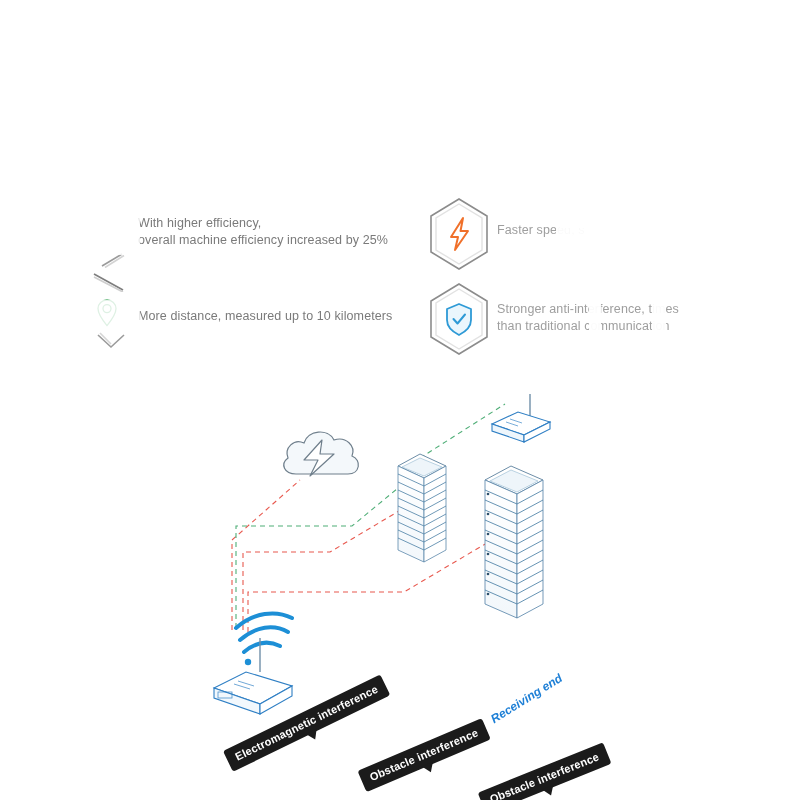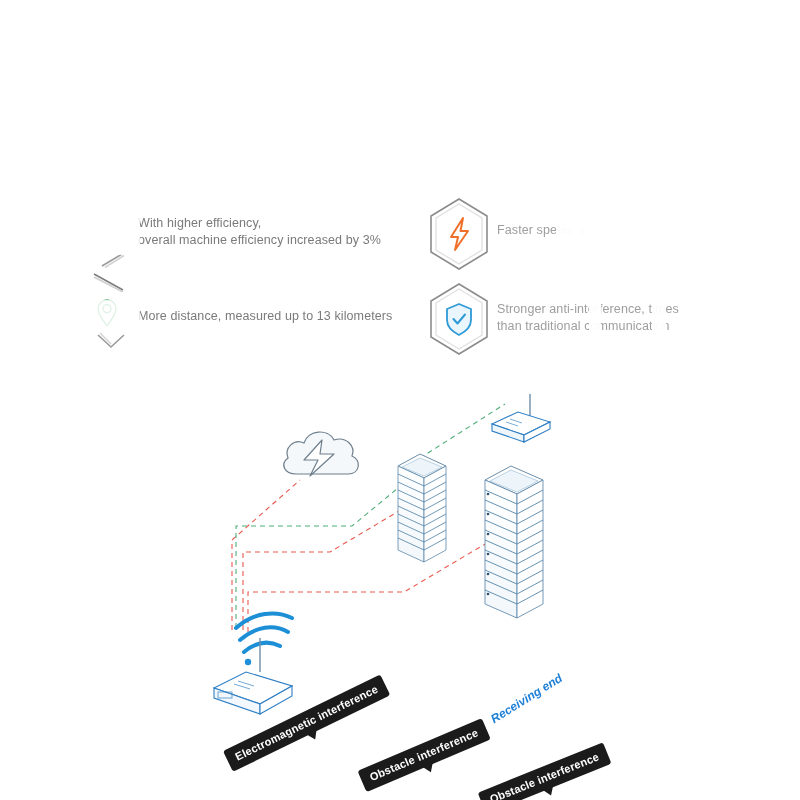--- a/index.html
+++ b/index.html
@@ -129,22 +129,22 @@
         </svg>
     </div>
     <div class="hexfrag" id="frag-c">
       <svg viewBox="0 0 30 18">
           <path d="M2 3 L15 15 L28 3" fill="none" stroke="#9b9b9b" stroke-width="1.6"></path>
           <path d="M4 1 L15 12" fill="none" stroke="#d5d5d5" stroke-width="1.6"></path>
         </svg>
     </div>
 
     <div class="feat-text" id="f1">With higher efficiency,
-overall machine efficiency increased by 3%</div>
-    <div class="feat-text" id="f2">More distance, measured up to 13 kilometers</div>
+overall machine efficiency increased by 25%</div>
+    <div class="feat-text" id="f2">More distance, measured up to 10 kilometers</div>
 
     <div class="erase" style="left:0;top:205px;width:140px;height:50px;"></div>
     <div class="erase" style="left:0;top:300px;width:140px;height:32px;"></div>
 
     <div class="hex" id="hex-fast">
       <svg viewBox="0 0 64 74">
         <polygon points="32,2 60,19 60,55 32,72 4,55 4,19" fill="none" stroke="#8c8c8c" stroke-width="1.6"></polygon>
         <polygon points="32,7 55,21 55,53 32,67 9,53 9,21" fill="none" stroke="#e2e2e2" stroke-width="1.4"></polygon>
         <path d="M36 21 L24 40 L31 40 L28 53 L41 34 L33.5 34 Z" fill="none" stroke="#f0702a" stroke-width="2" stroke-linejoin="round"></path>
       </svg>

